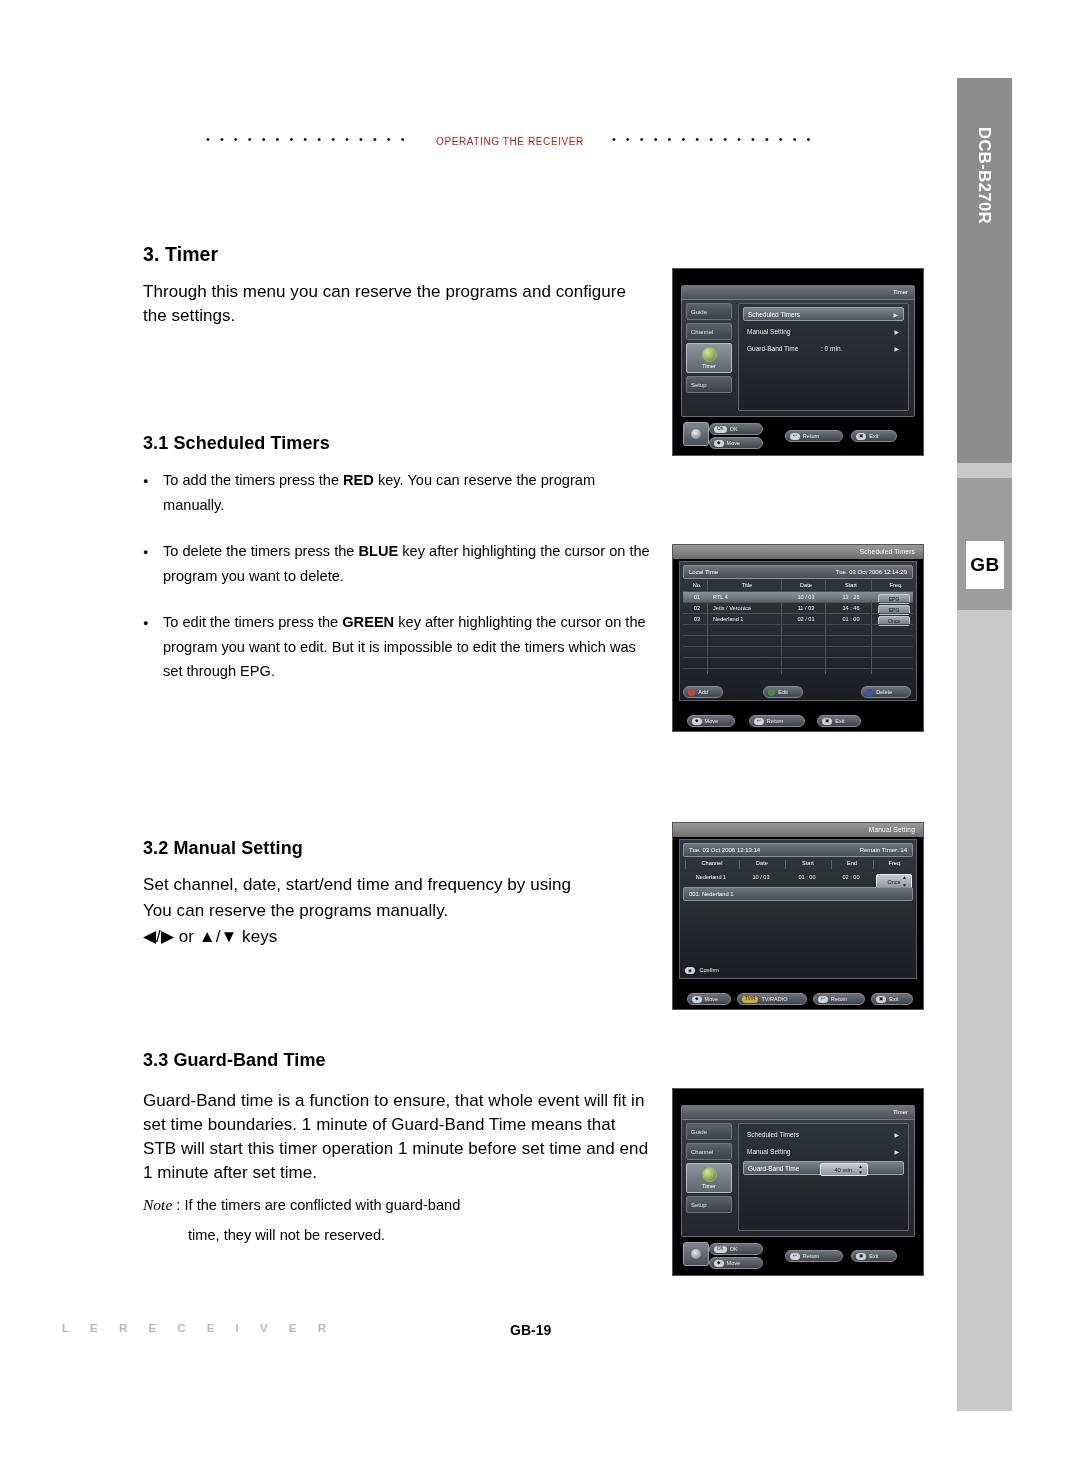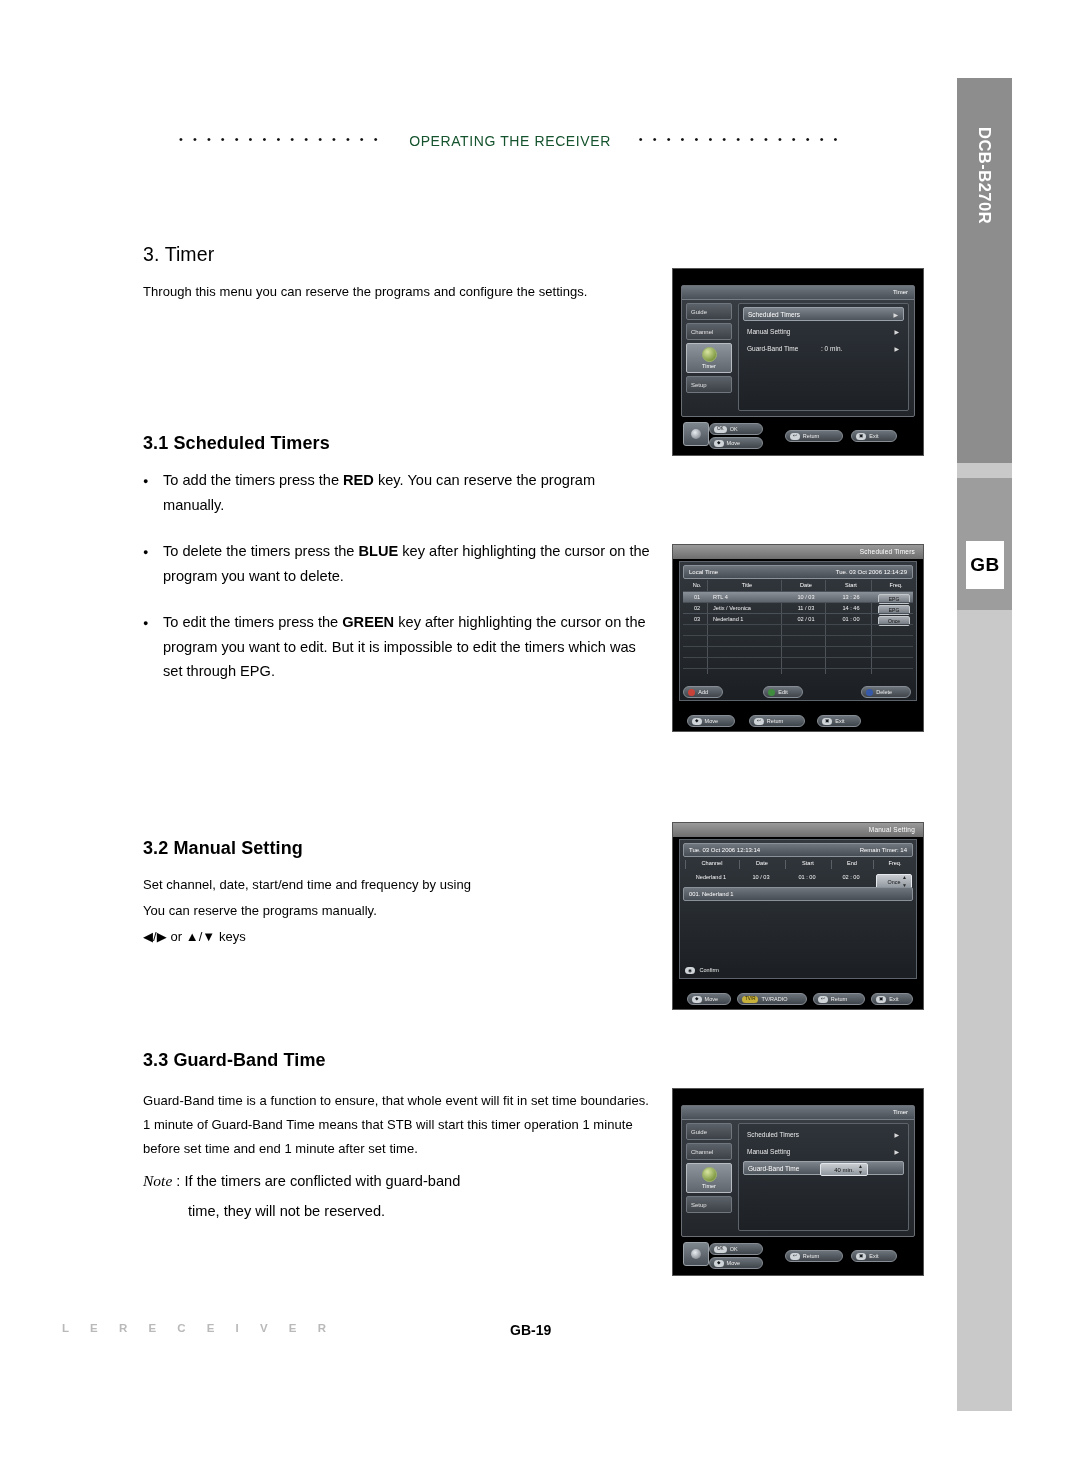--- a/index.html
+++ b/index.html
@@ -30,23 +30,23 @@
   }
   .dotline {
     font-size: 11px;
     letter-spacing: 3.5px;
     color: #111;
     line-height: 10px;
     transform: translateY(-2px);
     white-space: nowrap;
   }
   .header-title {
-    font-size: 14px;
+    font-size: 10px;
     letter-spacing: 0.6px;
-    color: #14532d;
+    color: #b91c1c;
     white-space: nowrap;
     padding: 0 28px;
   }
 
   
   .side-col {
     position: absolute;
     top: 78px;
     left: 957px;
     width: 55px;
@@ -99,32 +99,32 @@
     justify-content: center;
   }
   .gb-badge span {
     font-size: 19px;
     font-weight: bold;
     color: #000;
     letter-spacing: 0.5px;
   }
   h2.sec {
     font-size: 19.5px;
-    font-weight: normal;
+    font-weight: bold;
     margin: 0 0 14px 0;
     letter-spacing: 0.1px;
   }
   h3.sub {
     font-size: 18px;
     font-weight: bold;
     margin: 0 0 14px 0;
     letter-spacing: 0.1px;
   }
   p.para {
-    font-size: 13px;
+    font-size: 17px;
     line-height: 24px;
     margin: 0 0 10px 0;
     letter-spacing: 0.05px;
   }
   .bullets {
     margin: 0;
     padding: 0;
     list-style: none;
   }
   .bullets li {

